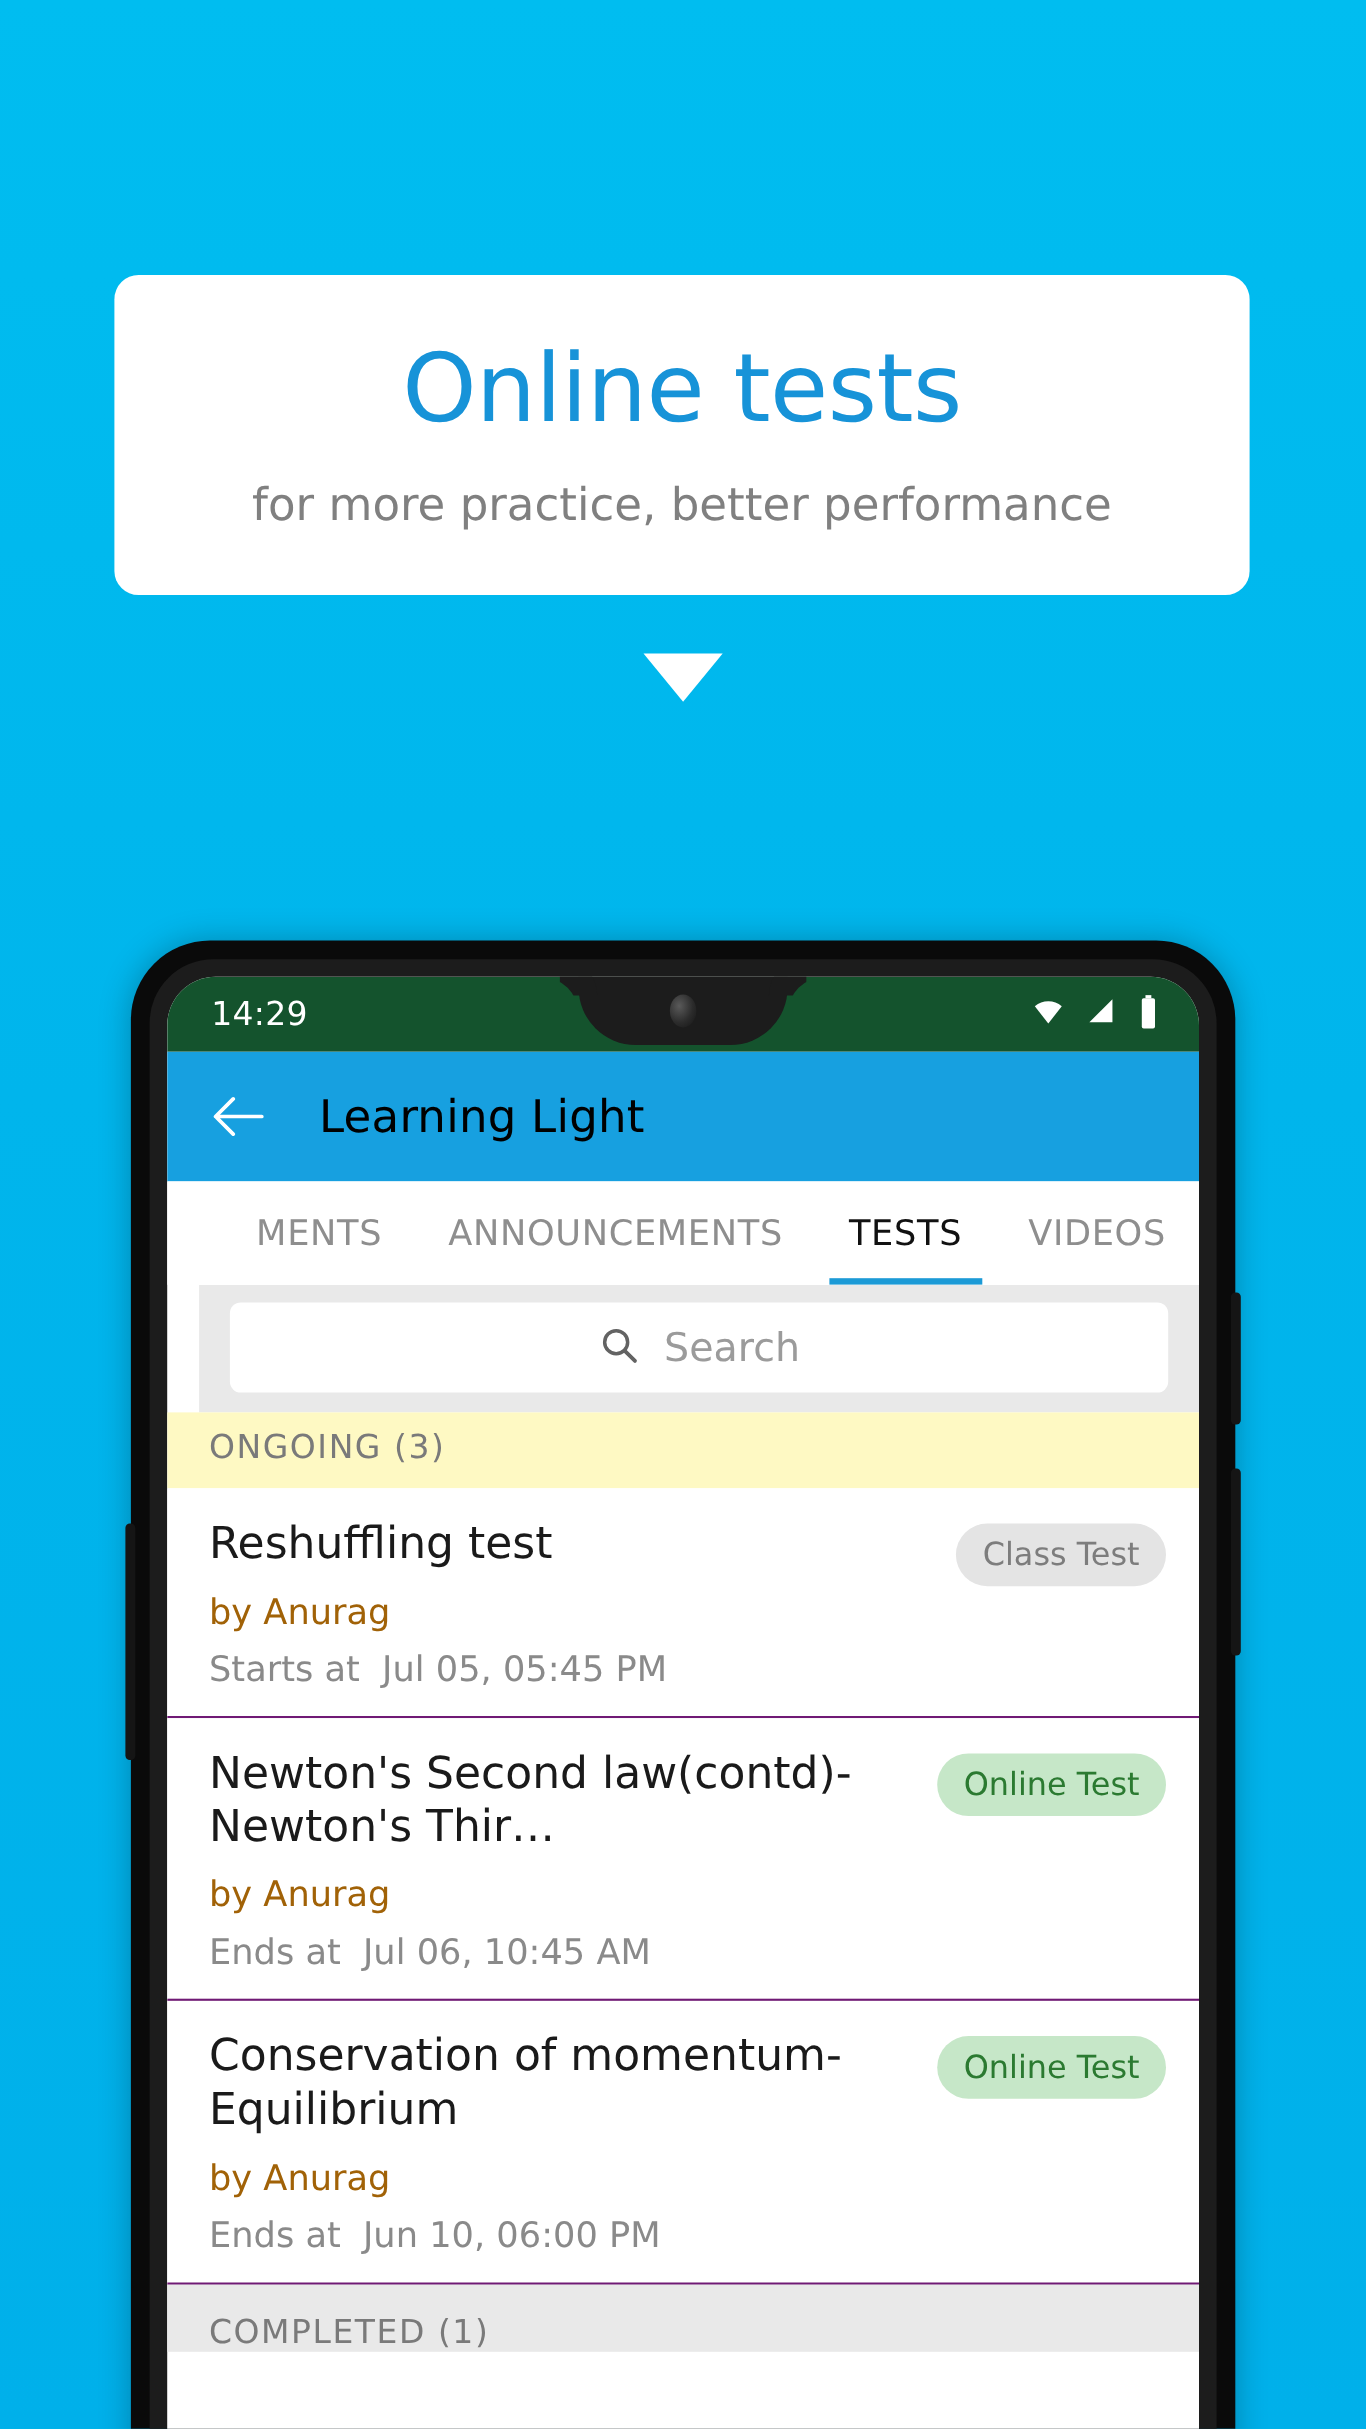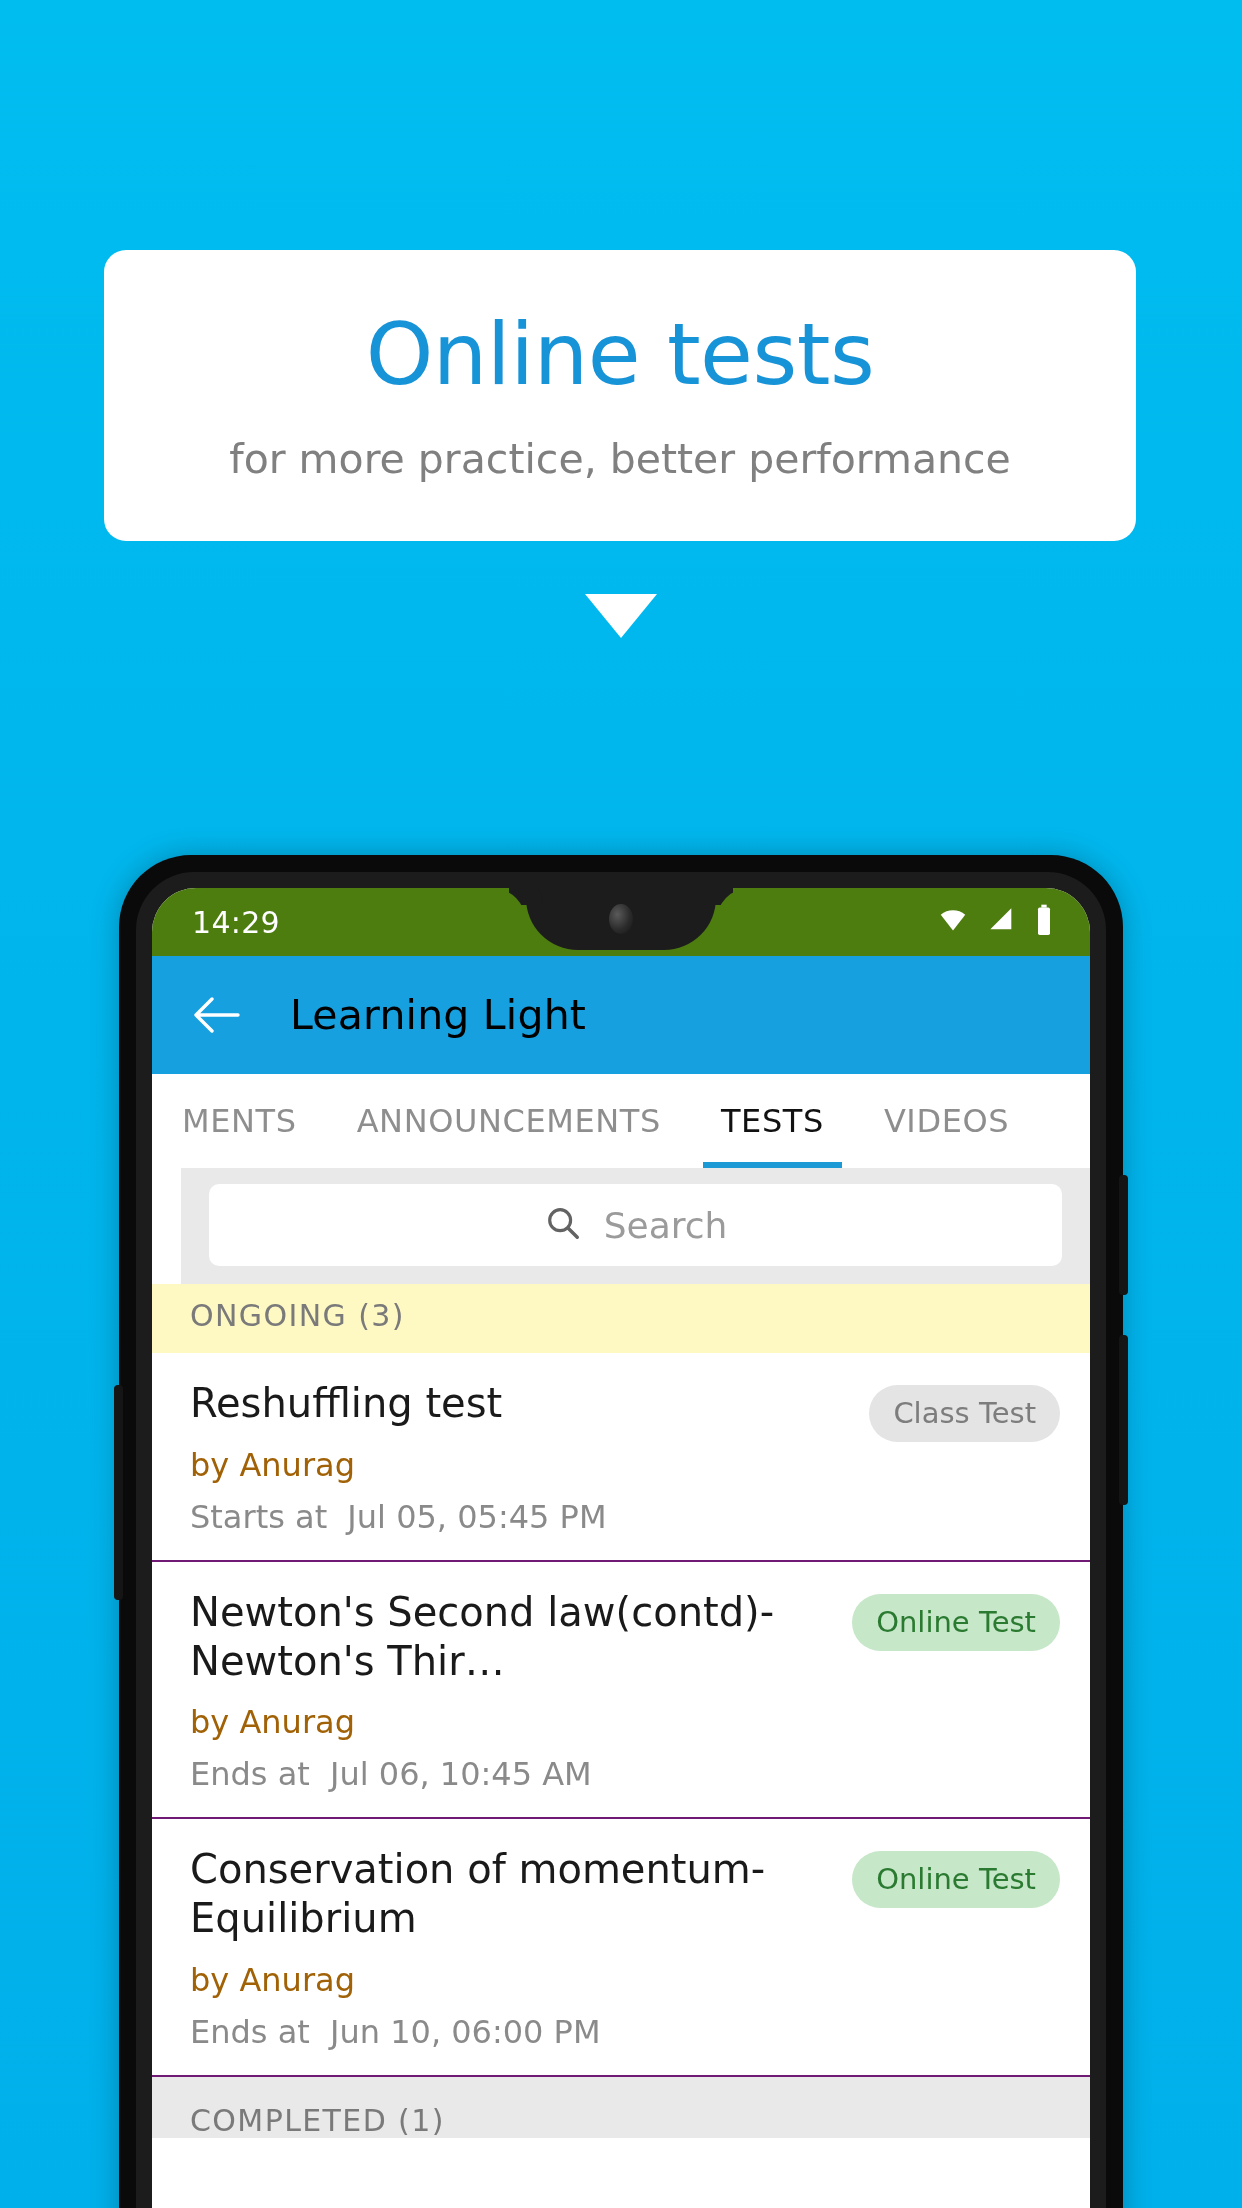--- a/index.html
+++ b/index.html
@@ -102,21 +102,21 @@
     border-radius: 4px;
   }
   .btn-power { right: -5px; top: 320px; width: 9px; height: 120px; }
   .btn-vol1  { right: -5px; top: 480px; width: 9px; height: 170px; }
   .btn-vol2  { left: -5px;  top: 530px; width: 9px; height: 215px; }
 
   
   .statusbar {
     position: relative;
     height: 68px;
-    background: #4d7c0f;
+    background: #14532d;
     display: flex;
     align-items: center;
     justify-content: space-between;
     padding: 0 36px 0 40px;
     box-sizing: border-box;
   }
   .status-time {
     color: #ffffff;
     font-size: 30px;
     font-weight: 500;
@@ -197,20 +197,21 @@
   }
 
   
   .tabs {
     height: 94px;
     background: #ffffff;
     display: flex;
     align-items: stretch;
     position: relative;
     overflow: hidden;
+    justify-content: flex-end;
   }
   .tab {
     display: flex;
     align-items: center;
     justify-content: center;
     font-size: 32px;
     letter-spacing: 0.6px;
     color: #8e8e8e;
     white-space: nowrap;
     position: relative;

